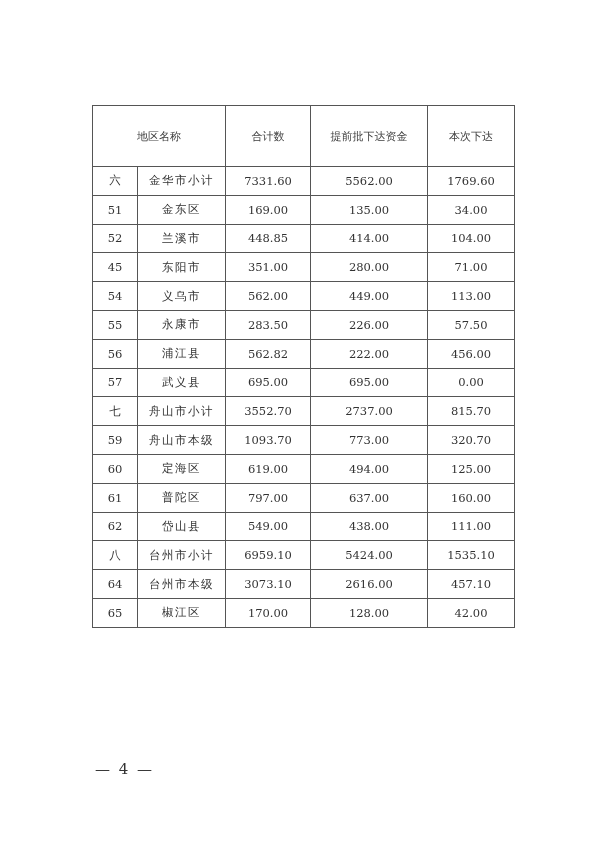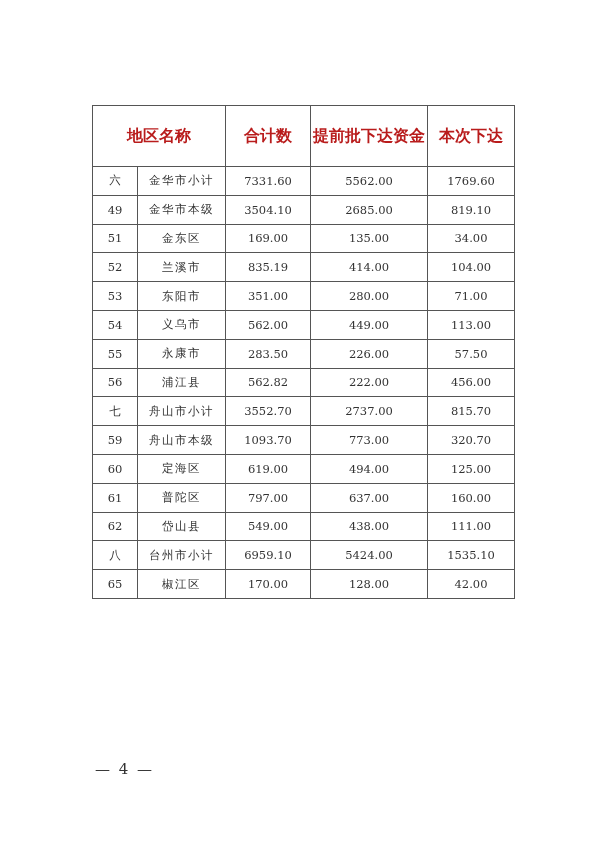--- a/index.html
+++ b/index.html
@@ -4,21 +4,21 @@
 <style>
   html, body { margin: 0; padding: 0; background: #ffffff; }
   body { width: 600px; height: 848px; position: relative; overflow: hidden;
          font-family: "DejaVu Serif", "Liberation Serif", serif; color: #222; }
   .page { position: absolute; left: 0; top: 0; width: 600px; height: 848px; background: #fff; }
   table.funds { position: absolute; left: 92px; top: 105px; border-collapse: collapse;
                 table-layout: fixed; width: 422px; }
   table.funds td, table.funds th { border: 1px solid #555; text-align: center; vertical-align: middle;
                 padding: 0; overflow: hidden; white-space: nowrap; }
   table.funds th { height: 60px; font-family: "DejaVu Sans", "Liberation Sans", sans-serif;
-                   font-weight: bold; font-size: 16px; color: #b91c1c; }
+                   font-weight: normal; font-size: 11px; color: #404040; }
   table.funds td { height: 27.8px; font-size: 11.5px; color: #333; }
   td.idx { font-size: 11.5px; }
   td.name { letter-spacing: 1.5px; font-size: 11.5px; font-family: Liberation Mono, monospace; }
   .page-num { position: absolute; left: 95px; top: 760px; font-size: 15px; color: #333;
               font-family: "DejaVu Serif", "Liberation Serif", serif; letter-spacing: 2px; }
 </style>
 </head>
 <body>
 
 <div class="page">
@@ -40,42 +40,35 @@
     </thead>
     <tbody id="table-body">
         <tr>
           <td class="idx">六</td>
           <td class="name">金华市小计</td>
           <td>7331.60</td>
           <td>5562.00</td>
           <td>1769.60</td>
         </tr>
         <tr>
-          <td class="idx">49</td>
-          <td class="name">金华市本级</td>
-          <td>3504.10</td>
-          <td>2685.00</td>
-          <td>819.10</td>
-        </tr>
-        <tr>
           <td class="idx">51</td>
           <td class="name">金东区</td>
           <td>169.00</td>
           <td>135.00</td>
           <td>34.00</td>
         </tr>
         <tr>
           <td class="idx">52</td>
           <td class="name">兰溪市</td>
-          <td>835.19</td>
+          <td>448.85</td>
           <td>414.00</td>
           <td>104.00</td>
         </tr>
         <tr>
-          <td class="idx">53</td>
+          <td class="idx">45</td>
           <td class="name">东阳市</td>
           <td>351.00</td>
           <td>280.00</td>
           <td>71.00</td>
         </tr>
         <tr>
           <td class="idx">54</td>
           <td class="name">义乌市</td>
           <td>562.00</td>
           <td>449.00</td>
@@ -87,20 +80,27 @@
           <td>283.50</td>
           <td>226.00</td>
           <td>57.50</td>
         </tr>
         <tr>
           <td class="idx">56</td>
           <td class="name">浦江县</td>
           <td>562.82</td>
           <td>222.00</td>
           <td>456.00</td>
+        </tr>
+        <tr>
+          <td class="idx">57</td>
+          <td class="name">武义县</td>
+          <td>695.00</td>
+          <td>695.00</td>
+          <td>0.00</td>
         </tr>
         <tr>
           <td class="idx">七</td>
           <td class="name">舟山市小计</td>
           <td>3552.70</td>
           <td>2737.00</td>
           <td>815.70</td>
         </tr>
         <tr>
           <td class="idx">59</td>
@@ -131,20 +131,27 @@
           <td>111.00</td>
         </tr>
         <tr>
           <td class="idx">八</td>
           <td class="name">台州市小计</td>
           <td>6959.10</td>
           <td>5424.00</td>
           <td>1535.10</td>
         </tr>
         <tr>
+          <td class="idx">64</td>
+          <td class="name">台州市本级</td>
+          <td>3073.10</td>
+          <td>2616.00</td>
+          <td>457.10</td>
+        </tr>
+        <tr>
           <td class="idx">65</td>
           <td class="name">椒江区</td>
           <td>170.00</td>
           <td>128.00</td>
           <td>42.00</td>
         </tr>
       </tbody>
   </table>
 
   <div class="page-num">— 4 —</div>

